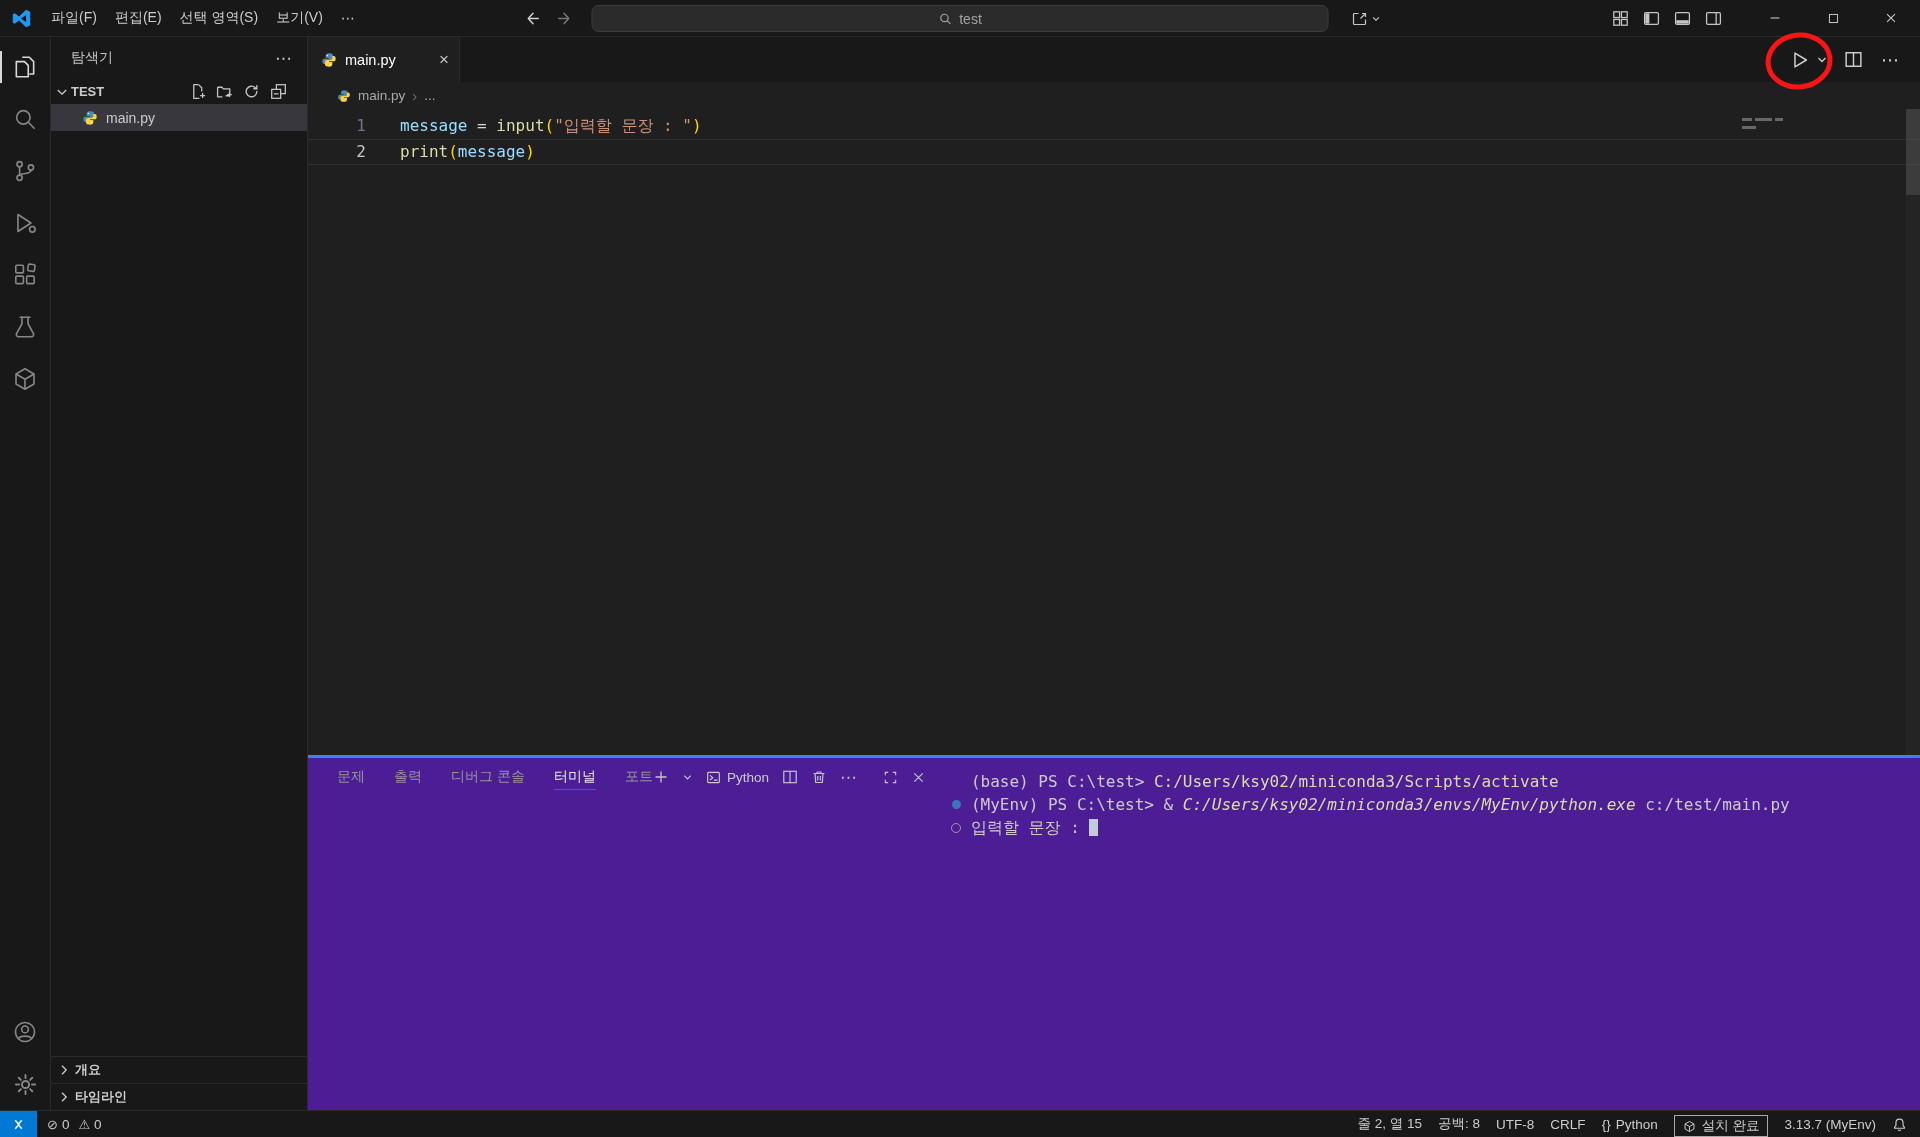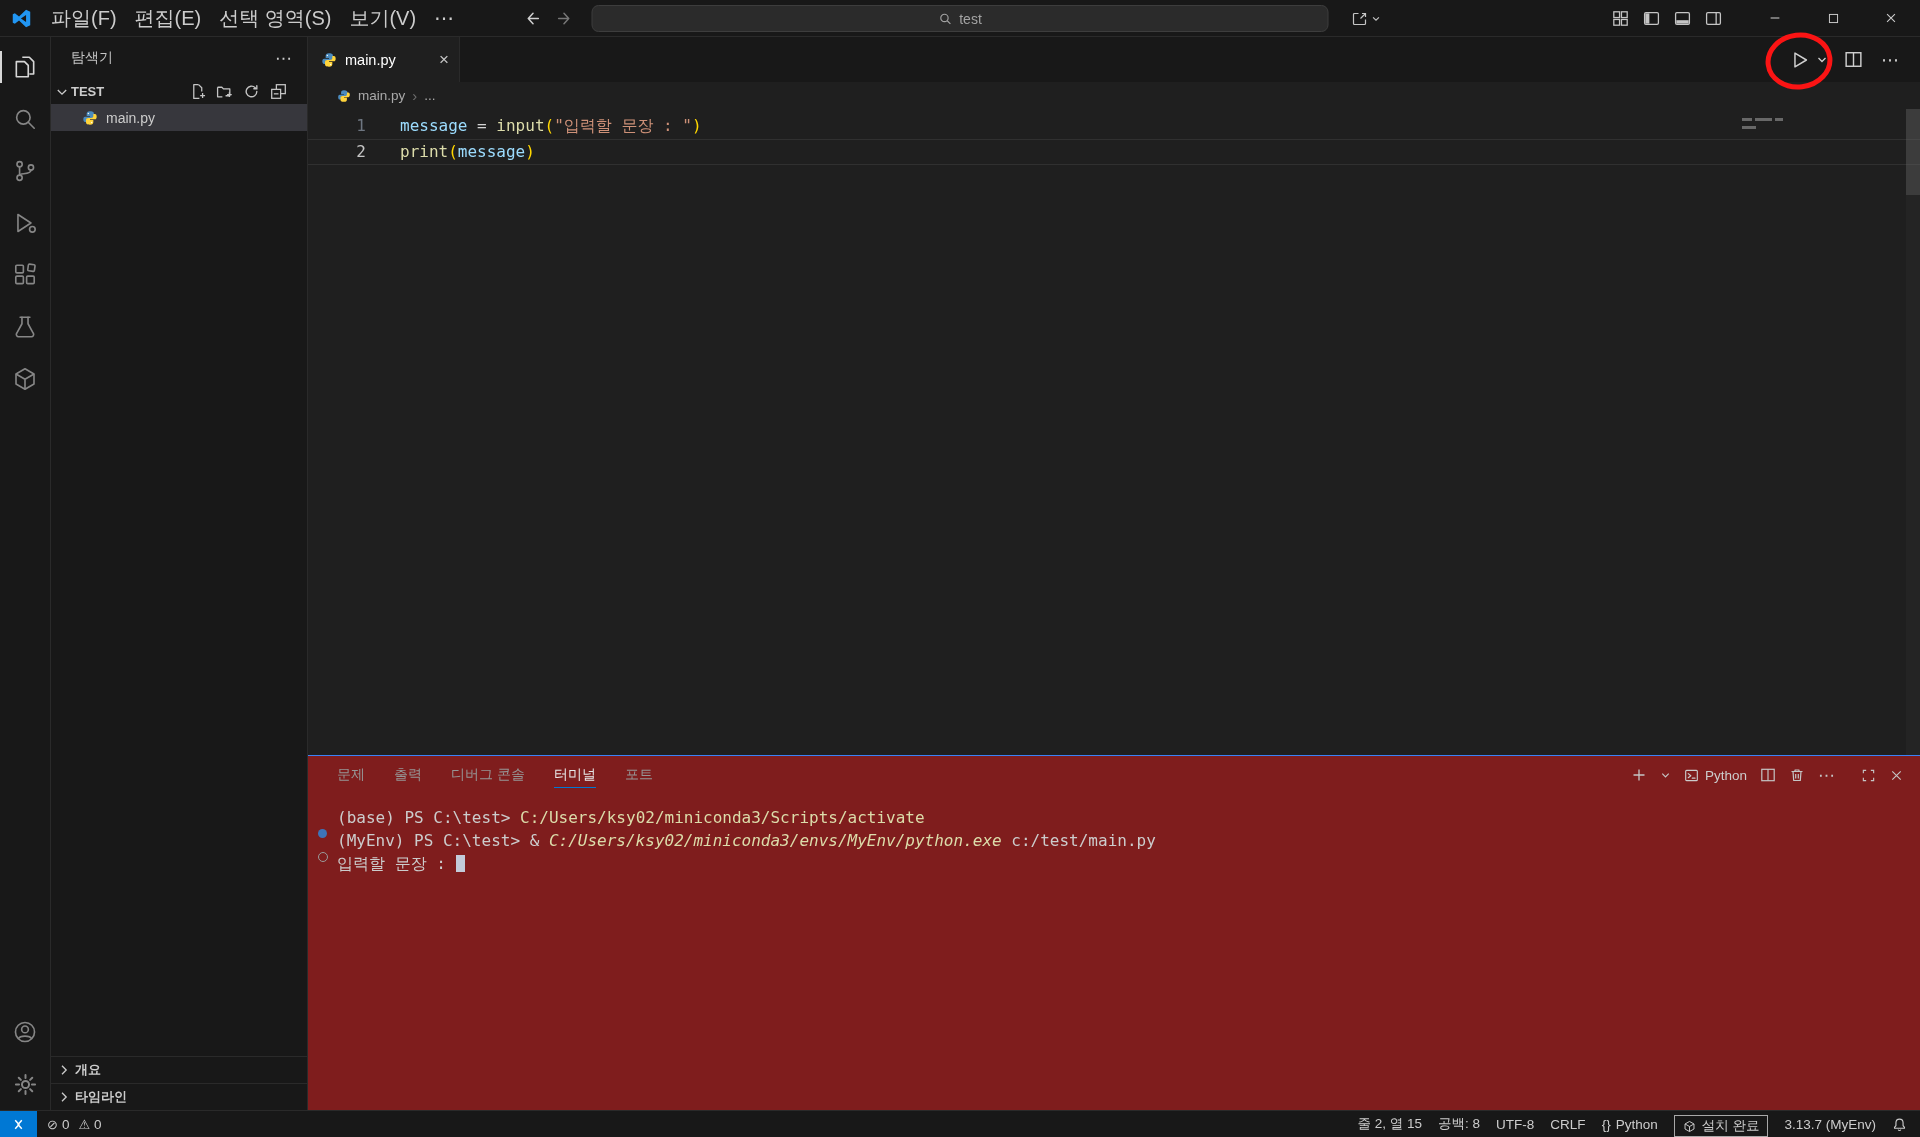--- a/index.html
+++ b/index.html
@@ -2,21 +2,21 @@
 <html><head>
 <meta charset="utf-8">
 <style>
   *{margin:0;padding:0;box-sizing:border-box}
   html,body{width:1920px;height:1137px;overflow:hidden}
   body{background:#1f1f1f;font-family:"Liberation Sans",sans-serif;color:#ccc;position:relative;user-select:none}
   svg{display:block}
   
   .titlebar{height:37px;background:#181818;border-bottom:1px solid #2a2a2a;display:flex;align-items:center;position:relative;z-index:5}
   .tb-logo{width:42px;display:flex;justify-content:center}
-  .menu-item{padding:0 9px;font-size:20px;color:#cccccc;white-space:nowrap}
+  .menu-item{padding:0 9px;font-size:14px;color:#cccccc;white-space:nowrap}
   .nav-arrows{position:absolute;left:524px;top:0;height:37px;display:flex;align-items:center;gap:15px}
   .nav-btn{color:#cfcfcf}.nav-btn.fwd{color:#767676}
   .search-box{position:absolute;left:50%;top:5px;transform:translateX(-50%);width:737px;height:27px;background:#2b2b2b;border:1px solid #3d3d3d;border-radius:7px;display:flex;align-items:center;justify-content:center;gap:7px;color:#a3a3a3;font-size:14px}
   .after-search{position:absolute;left:1352px;top:0;height:37px;display:flex;align-items:center;gap:3px;color:#c5c5c5}
   .tb-right{margin-left:auto;display:flex;align-items:center;height:37px}
   .layout-icons{display:flex;align-items:center;gap:14px;margin-right:24px;color:#c5c5c5}
   .win-btn{width:58px;height:37px;display:flex;align-items:center;justify-content:center;color:#cccccc}
   
   .main{display:flex;height:1073px}
   .activitybar{width:51px;background:#181818;border-right:1px solid #2a2a2a;display:flex;flex-direction:column;align-items:center;padding-top:4px}
@@ -49,32 +49,32 @@
   .code-line.active{box-shadow:inset 0 1px 0 #303030,inset 0 -1px 0 #303030}
   .line-num{width:58px;text-align:right;color:#6e7681;flex:none}
   .code-line.active .line-num{color:#c6c6c6}
   .line-content{padding-left:34px;white-space:pre}
   .minimap{position:absolute;top:9px;right:126px;width:52px}
   .mm-row{display:flex;gap:3px;height:3px;margin-bottom:5px}
   .mm-row i{background:#686868;height:3px;display:block}
   .editor-scrollbar{position:absolute;top:0;right:0;width:14px;height:100%;background:rgba(70,70,70,.12)}
   .editor-scrollbar .thumb{width:100%;height:86px;background:rgba(121,121,121,.28)}
   
-  .panel{height:355px;background:#7f1d1d;border-top:1px solid #3b82f6;display:flex;flex-direction:column}
+  .panel{height:355px;background:#4c1d95;border-top:3px solid #3b82f6;display:flex;flex-direction:row}
   .panel-header{height:38px;display:flex;align-items:center;padding:0 16px 0 29px}
   .panel-tabs{display:flex;gap:29px;height:100%}
   .panel-tab{display:flex;align-items:center;font-size:14px;color:#969696;position:relative;white-space:nowrap}
   .panel-tab.active{color:#e7e7e7}
   .panel-tab.active::after{content:'';position:absolute;left:0;right:0;bottom:6px;height:1px;background:#0078d4}
   .panel-actions{margin-left:auto;display:flex;align-items:center;gap:13px;color:#c5c5c5}
   .term-item{display:flex;align-items:center;gap:6px;font-size:13.5px;color:#cccccc}
   .pa-more{font-size:17px;line-height:1}
   .pa-max{margin-left:13px}
   .terminal-body{flex:1;padding-top:12px;font-family:"DejaVu Sans Mono",monospace;font-size:16px}
-  .term-line{display:flex;align-items:flex-start;height:23px}
+  .term-line{display:flex;align-items:center;height:23px}
   .term-dec{width:29px;flex:none;display:flex;align-items:center;justify-content:center}
   .term-dec.filled::before{content:'';width:9px;height:9px;border-radius:50%;background:#3e74b8}
   .term-dec.open::before{content:'';width:8px;height:8px;border-radius:50%;border:1.5px solid #9a9a9a}
   .term-text{white-space:pre;line-height:23px}
   .term-cursor{display:inline-block;width:9px;height:17px;background:#c3cbd9;vertical-align:-3px}
   
   .statusbar{height:27px;background:#181818;border-top:1px solid #2a2a2a;display:flex;align-items:center;font-size:13.5px;color:#cccccc}
   .sb-remote{width:37px;height:100%;background:#0078d4;color:#fff;display:flex;align-items:center;justify-content:center}
   .sb-item{padding:0 8px;height:100%;display:flex;align-items:center;gap:5px;white-space:nowrap}
   .sb-problems{gap:4px;padding-left:10px}

